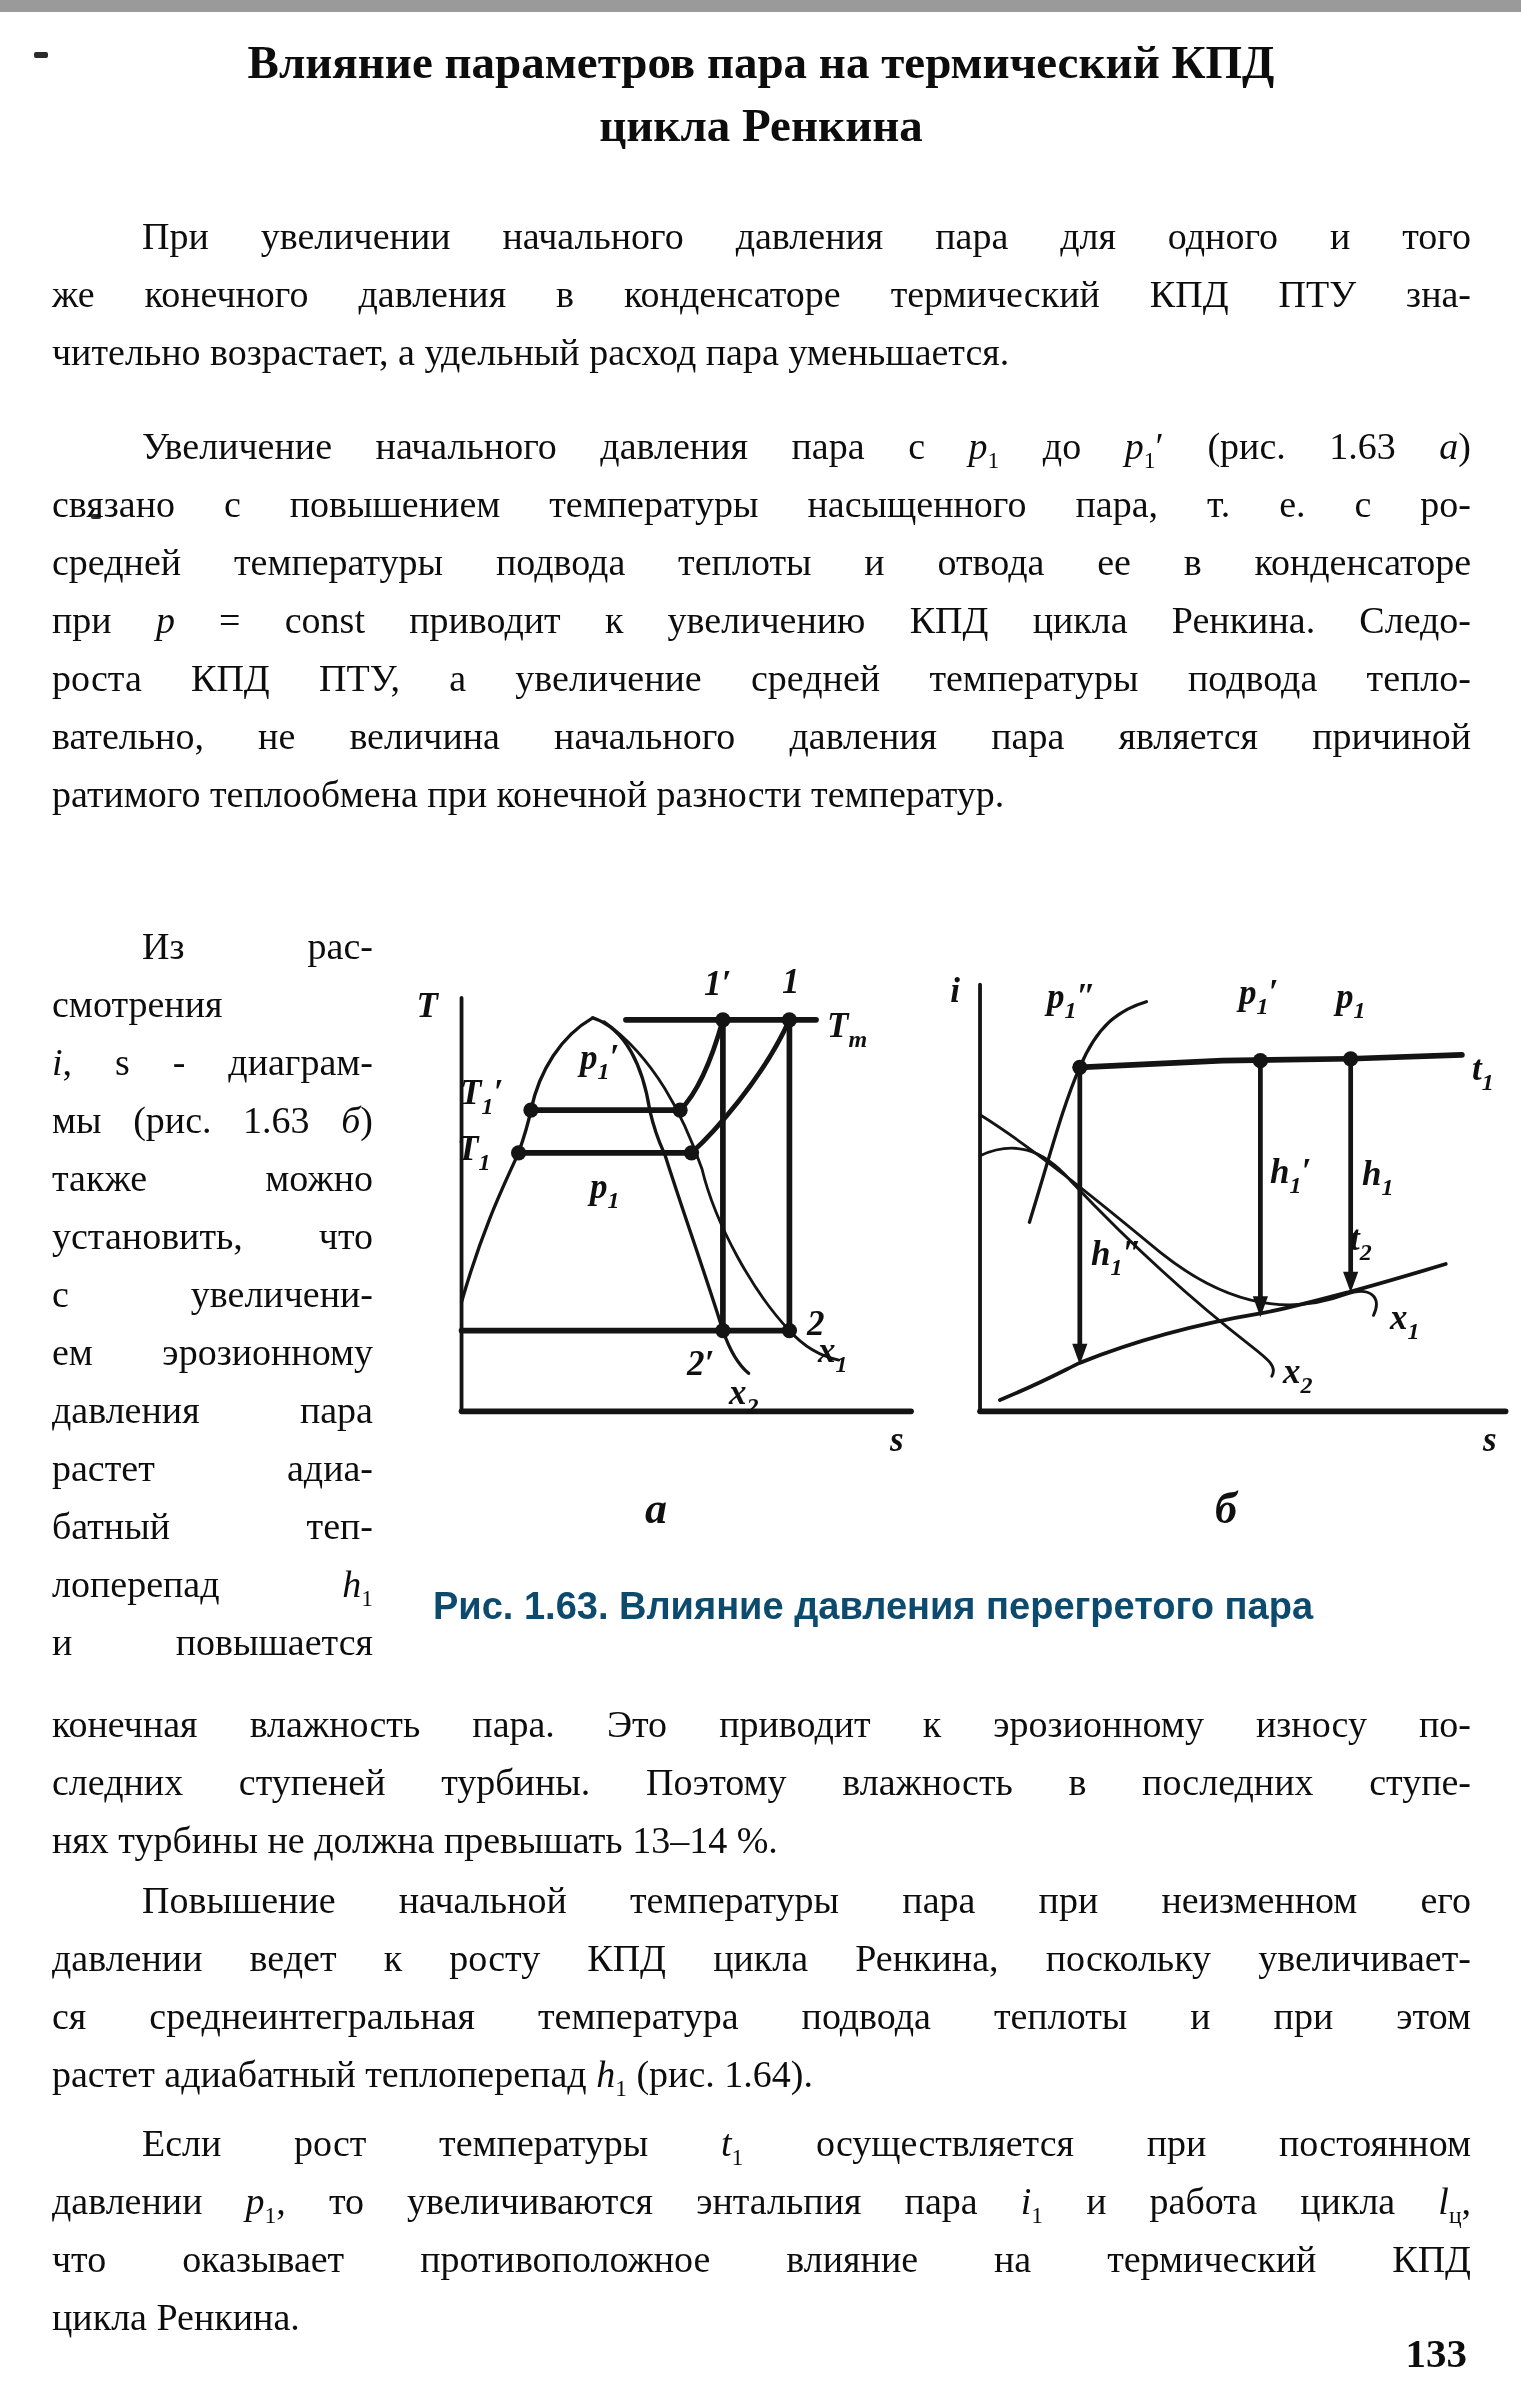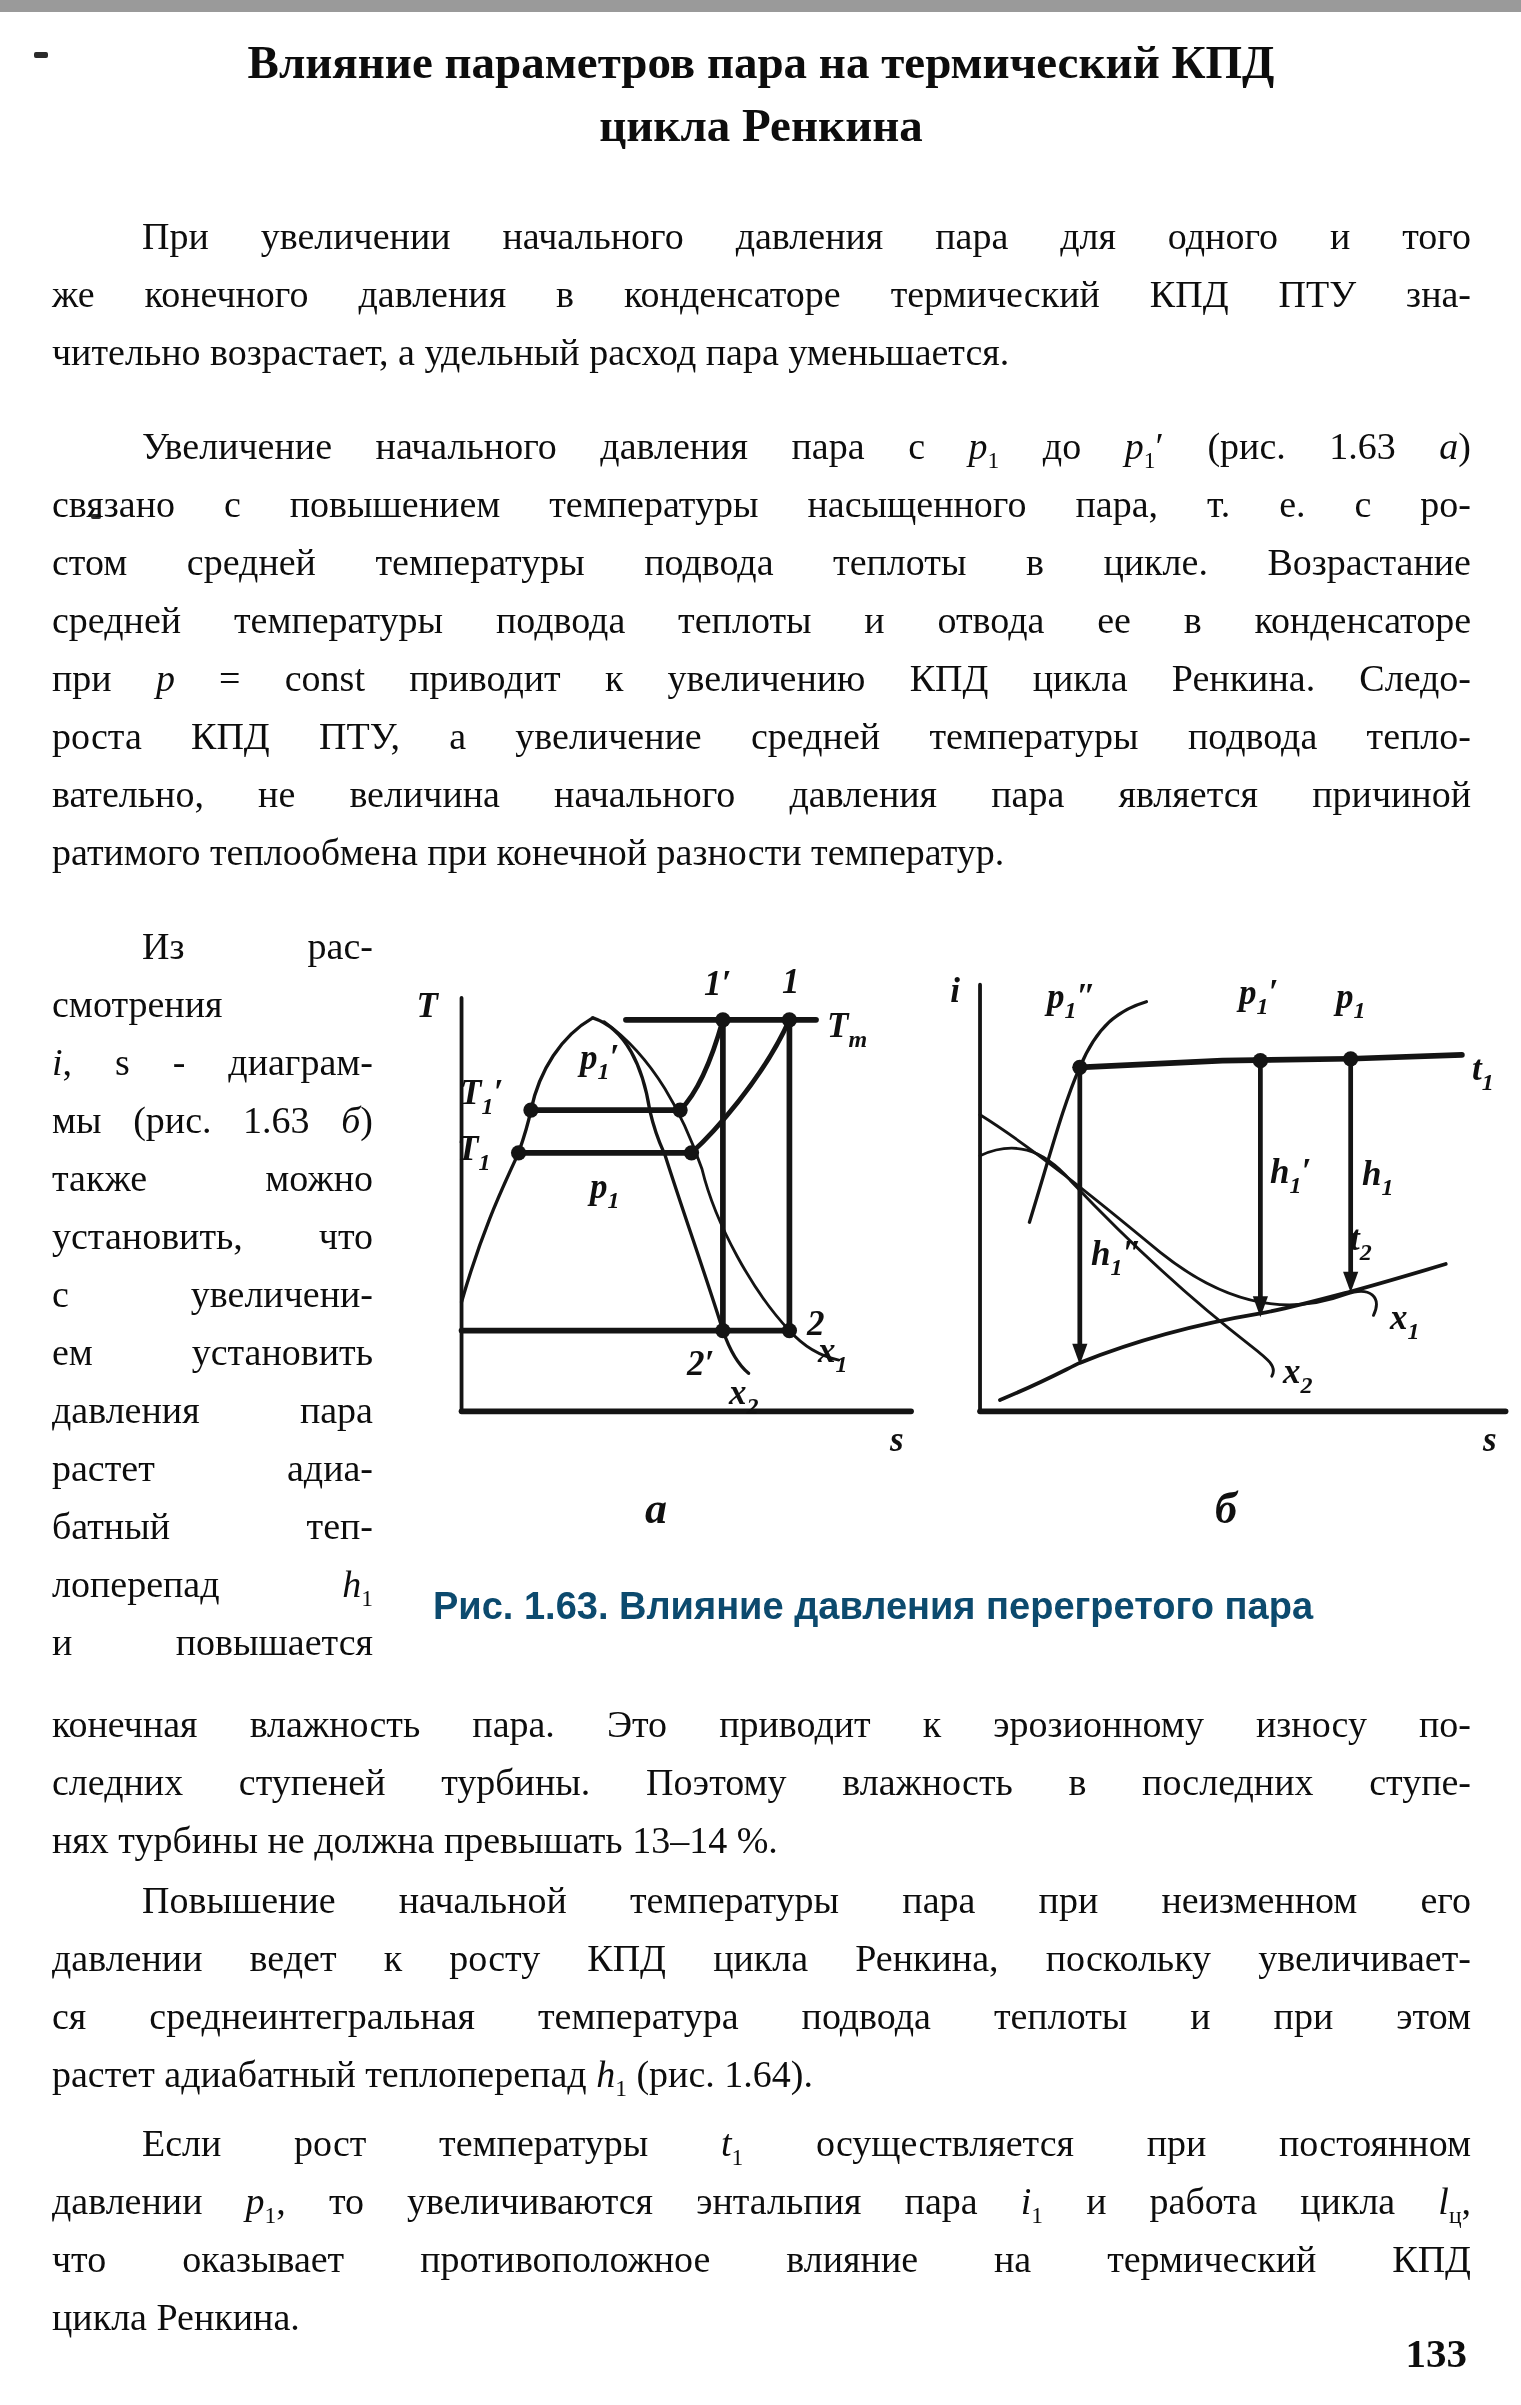--- a/index.html
+++ b/index.html
@@ -62,37 +62,36 @@
 
   <section class="para" style="top:195px;">
     <div class="line j ind">При увеличении начального давления пара для одного и того</div>
     <div class="line j">же конечного давления в конденсаторе термический КПД ПТУ зна-</div>
     <div class="line l">чительно возрастает, а удельный расход пара уменьшается.</div>
   </section>
 
   <section class="para" style="top:405px;">
     <div class="line j ind">Увеличение начального давления пара с <i>p</i><sub>1</sub> до <i>p</i><sub>1</sub>′ (рис. 1.63 <i>а</i>)</div>
     <div class="line j">связано с повышением температуры насыщенного пара, т. е. с ро-</div>
-    <div class="line j">стом средней температуры подвода теплоты в цикле. Возрастание</div>
     <div class="line j">средней температуры подвода теплоты и отвода ее в конденсаторе</div>
     <div class="line j">при <i>p</i> = const приводит к увеличению КПД цикла Ренкина. Следо-</div>
     <div class="line j">роста КПД ПТУ, а увеличение средней температуры подвода тепло-</div>
     <div class="line j">вательно, не величина начального давления пара является причиной</div>
     <div class="line l">ратимого теплообмена при конечной разности температур.</div>
   </section>
 
   <div class="leftcol">
     <div class="line j ind">Из рас-</div>
     <div class="line j">смотрения</div>
     <div class="line j"><i>i</i>, s - диаграм-</div>
     <div class="line j">мы (рис. 1.63 <i>б</i>)</div>
     <div class="line j">также можно</div>
     <div class="line j">установить, что</div>
     <div class="line j">с увеличени-</div>
-    <div class="line j">ем установить</div>
+    <div class="line j">ем эрозионному</div>
     <div class="line j">давления пара</div>
     <div class="line j">растет адиа-</div>
     <div class="line j">батный теп-</div>
     <div class="line j">лоперепад <i>h</i><sub>1</sub></div>
     <div class="line j">и повышается</div>
   </div>
 
   <div class="diag" id="diagA">
     <svg width="547" height="632" viewBox="0 0 575 665">
       <g stroke="#141414" fill="none" stroke-linecap="round">

